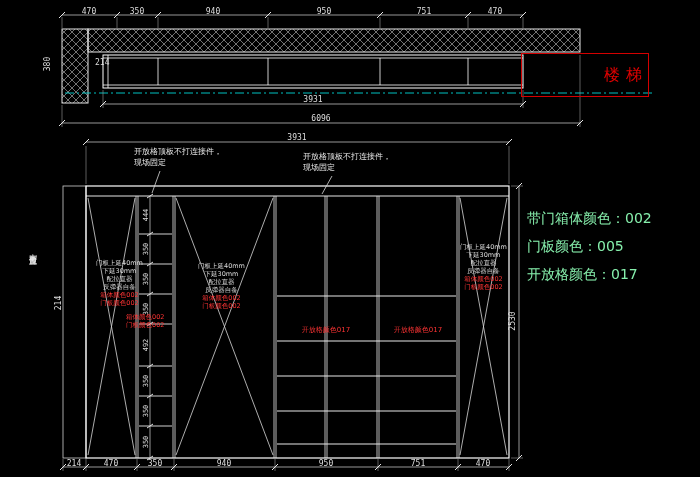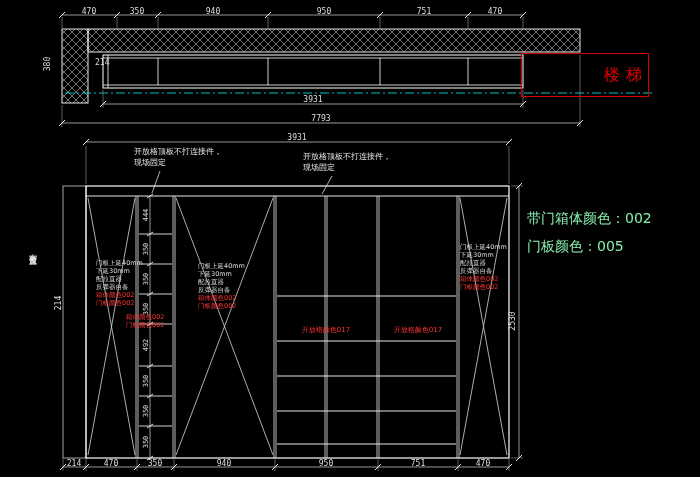--- a/index.html
+++ b/index.html
@@ -4,21 +4,21 @@
 <style>
   html,body{margin:0;padding:0;background:#000;}
   #canvas{position:relative;width:700px;height:477px;background:#000;overflow:hidden;
           font-family:"DejaVu Sans",sans-serif;}
   #linework{position:absolute;left:0;top:0;}
   .lbl{position:absolute;white-space:nowrap;color:#dedede;
        font:8px "DejaVu Sans Mono",monospace;line-height:9px;}
   .c{transform:translateX(-50%);}
   .rot{transform:translate(-50%,-50%) rotate(-90deg);}
   .note{font:8px "DejaVu Sans",sans-serif;color:#e8e8e8;}
-  .tinyblock{position:absolute;font:6.5px "DejaVu Sans",sans-serif;line-height:8px;color:#dcdcdc;}
+  .tinyblock{position:absolute;font:6.5px "DejaVu Sans",sans-serif;line-height:8px;color:#dcdcdc;text-align:center;}
   .tinyblock span{display:block;}
   .red{color:#ff3434;}
   .open-lbl{font:7px "DejaVu Sans",sans-serif;color:#ff3434;}
   .vtext{writing-mode:vertical-rl;text-orientation:upright;letter-spacing:1px;
          font:8px "DejaVu Sans",sans-serif;color:#e8e8e8;}
   .legend{font:14px "DejaVu Sans",sans-serif;color:#86efac;}
   #stairs-box{position:absolute;left:521px;top:53px;width:126px;height:42px;
               border:1.5px solid #d40000;display:flex;align-items:center;justify-content:flex-end;}
   #stairs-box span{color:#e00000;font:16px "DejaVu Sans",sans-serif;letter-spacing:6px;}
 </style>
@@ -74,21 +74,21 @@
   <span class="lbl c" style="left:89px;top:7px">470</span>
   <span class="lbl c" style="left:137px;top:7px">350</span>
   <span class="lbl c" style="left:213px;top:7px">940</span>
   <span class="lbl c" style="left:324px;top:7px">950</span>
   <span class="lbl c" style="left:424px;top:7px">751</span>
   <span class="lbl c" style="left:495px;top:7px">470</span>
 
   <span class="lbl rot" style="left:47px;top:64px">380</span>
   <span class="lbl" style="left:95px;top:58px">214</span>
   <span class="lbl c" style="left:313px;top:95px">3931</span>
-  <span class="lbl c" style="left:321px;top:114px">7793</span>
+  <span class="lbl c" style="left:321px;top:114px">6096</span>
 
   <div id="stairs-box">
     <span>楼梯</span>
   </div>
 
   <span class="lbl c" style="left:297px;top:133px">3931</span>
 
   <span class="lbl note" style="left:134px;top:146px">开放格顶板不打连接件，</span>
   <span class="lbl note" style="left:134px;top:157px">现场固定</span>
   <span class="lbl note" style="left:303px;top:151px">开放格顶板不打连接件，</span>
@@ -145,14 +145,15 @@
   <span class="lbl c" style="left:74px;top:459px">214</span>
   <span class="lbl c" style="left:111px;top:459px">470</span>
   <span class="lbl c" style="left:155px;top:459px">350</span>
   <span class="lbl c" style="left:224px;top:459px">940</span>
   <span class="lbl c" style="left:326px;top:459px">950</span>
   <span class="lbl c" style="left:418px;top:459px">751</span>
   <span class="lbl c" style="left:483px;top:459px">470</span>
 
   <span class="lbl legend" style="left:527px;top:210px">带门箱体颜色：002</span>
   <span class="lbl legend" style="left:527px;top:238px">门板颜色：005</span>
+  <span class="lbl legend" style="left:527px;top:266px">开放格颜色：017</span>
 
 </div>
 
 </body></html>

